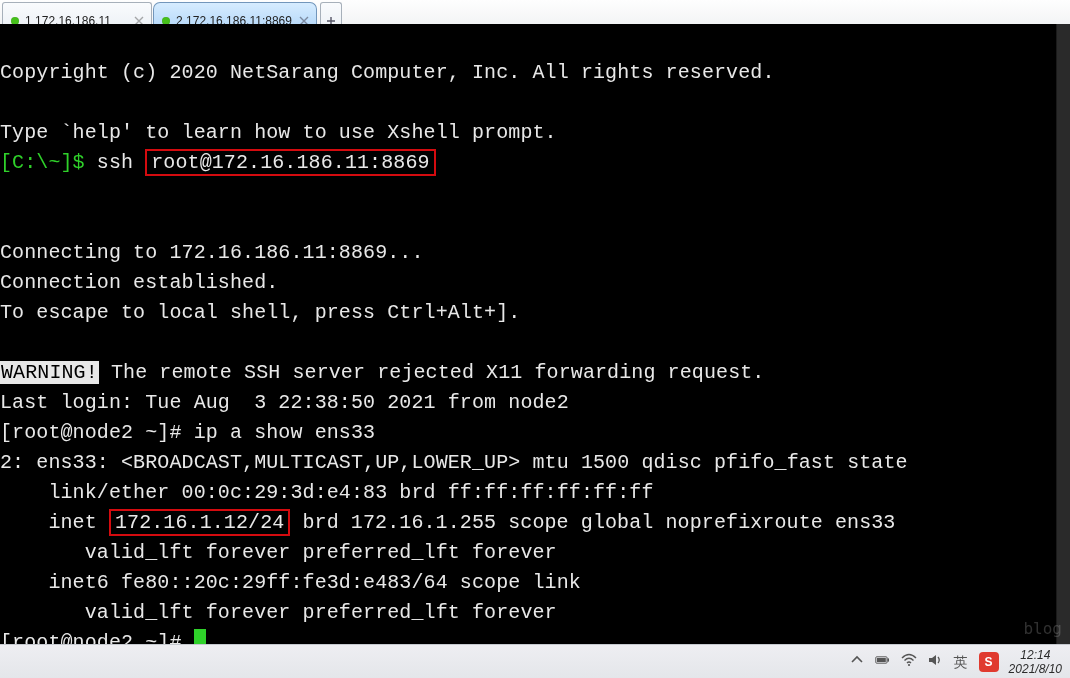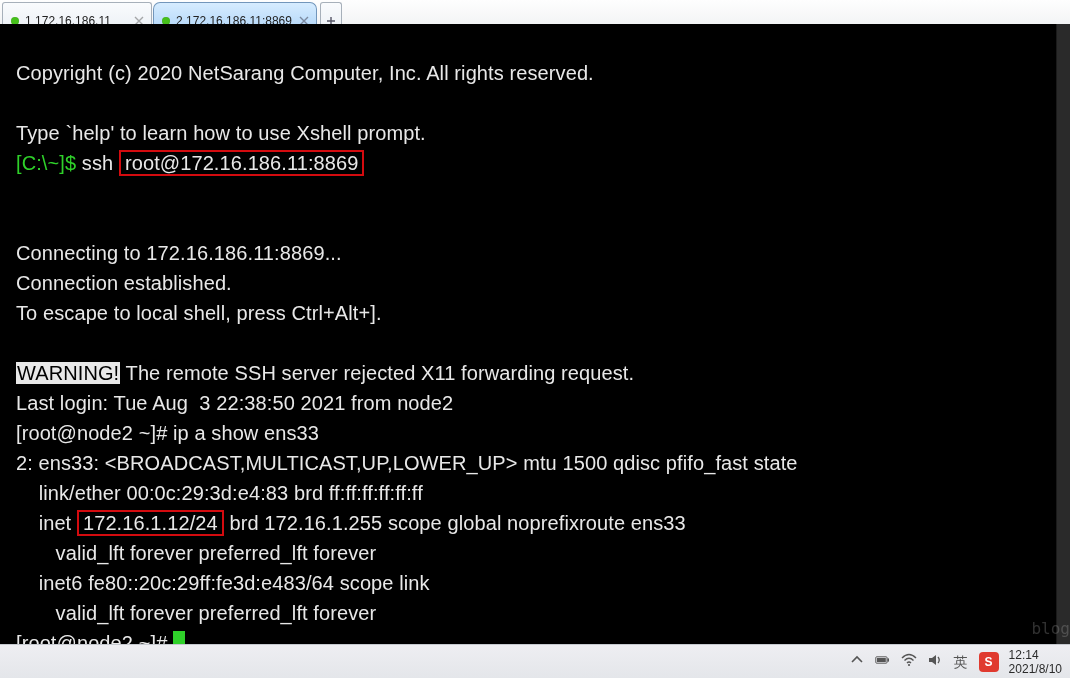--- a/index.html
+++ b/index.html
@@ -47,23 +47,23 @@
       border: 1px solid #a7b0ba; border-bottom: none;
       border-top-left-radius: 3px; border-top-right-radius: 3px;
       background: linear-gradient(#f9fbfd, #e7edf3);
       cursor: pointer;
     }
     .addtab svg { width: 10px; height: 10px; }
     
     .term {
       position: absolute; inset: 24px 0 34px 0;
       background: #000; color: #e8e8e8;
-      font-family: Liberation Sans, sans-serif;
+      font-family: Liberation Mono, monospace;
       font-size: 20px; line-height: 30px;
-      padding: 4px 16px; white-space: pre;
+      padding: 4px 0; white-space: pre;
       overflow: hidden; letter-spacing: 0.1px;
     }
     .green { color: #2fd12a; }
     .warn  { background: #e8e8e8; color: #000; padding: 0 1px; }
     .hl    { border: 2px solid #d40b0f; padding: 0 4px; }
     .cursor { display:inline-block; width: 12px; height: 22px; background: #2fd12a; vertical-align: -3px; }
     
     .vscroll { position: absolute; top: 24px; right: 0; bottom: 34px; width: 14px;
                background: #2a2a2a; border-left: 1px solid #1a1a1a; }
     
@@ -76,23 +76,23 @@
     }
     .tray { display:flex; align-items:center; gap:10px; }
     .tray svg, .tray .glyph { height: 16px; width: 16px; color:#555; }
     .glyph { font-size: 14px; line-height: 16px; text-align:center; }
     .ime {
       width: 20px; height: 20px; border-radius: 4px;
       background: #e03a2f; color: #fff; font-size: 12px;
       display:flex; align-items:center; justify-content:center;
       font-weight: 700;
     }
-    .clock { text-align: left; line-height: 14px; font-size: 12px; }
+    .clock { text-align: center; line-height: 14px; font-size: 12px; font-style: italic; }
     .watermark {
-      position: absolute; right: 0; bottom: 40px;
+      position: absolute; right: 8px; bottom: 40px;
       color: rgba(190,190,190,.25); font-family: monospace; font-size: 16px;
       pointer-events: none;
     }
   </style>
 </head>
 <body>
 
 <div class="tabbar">
   <div class="tab">
     <span class="dot"></span>

